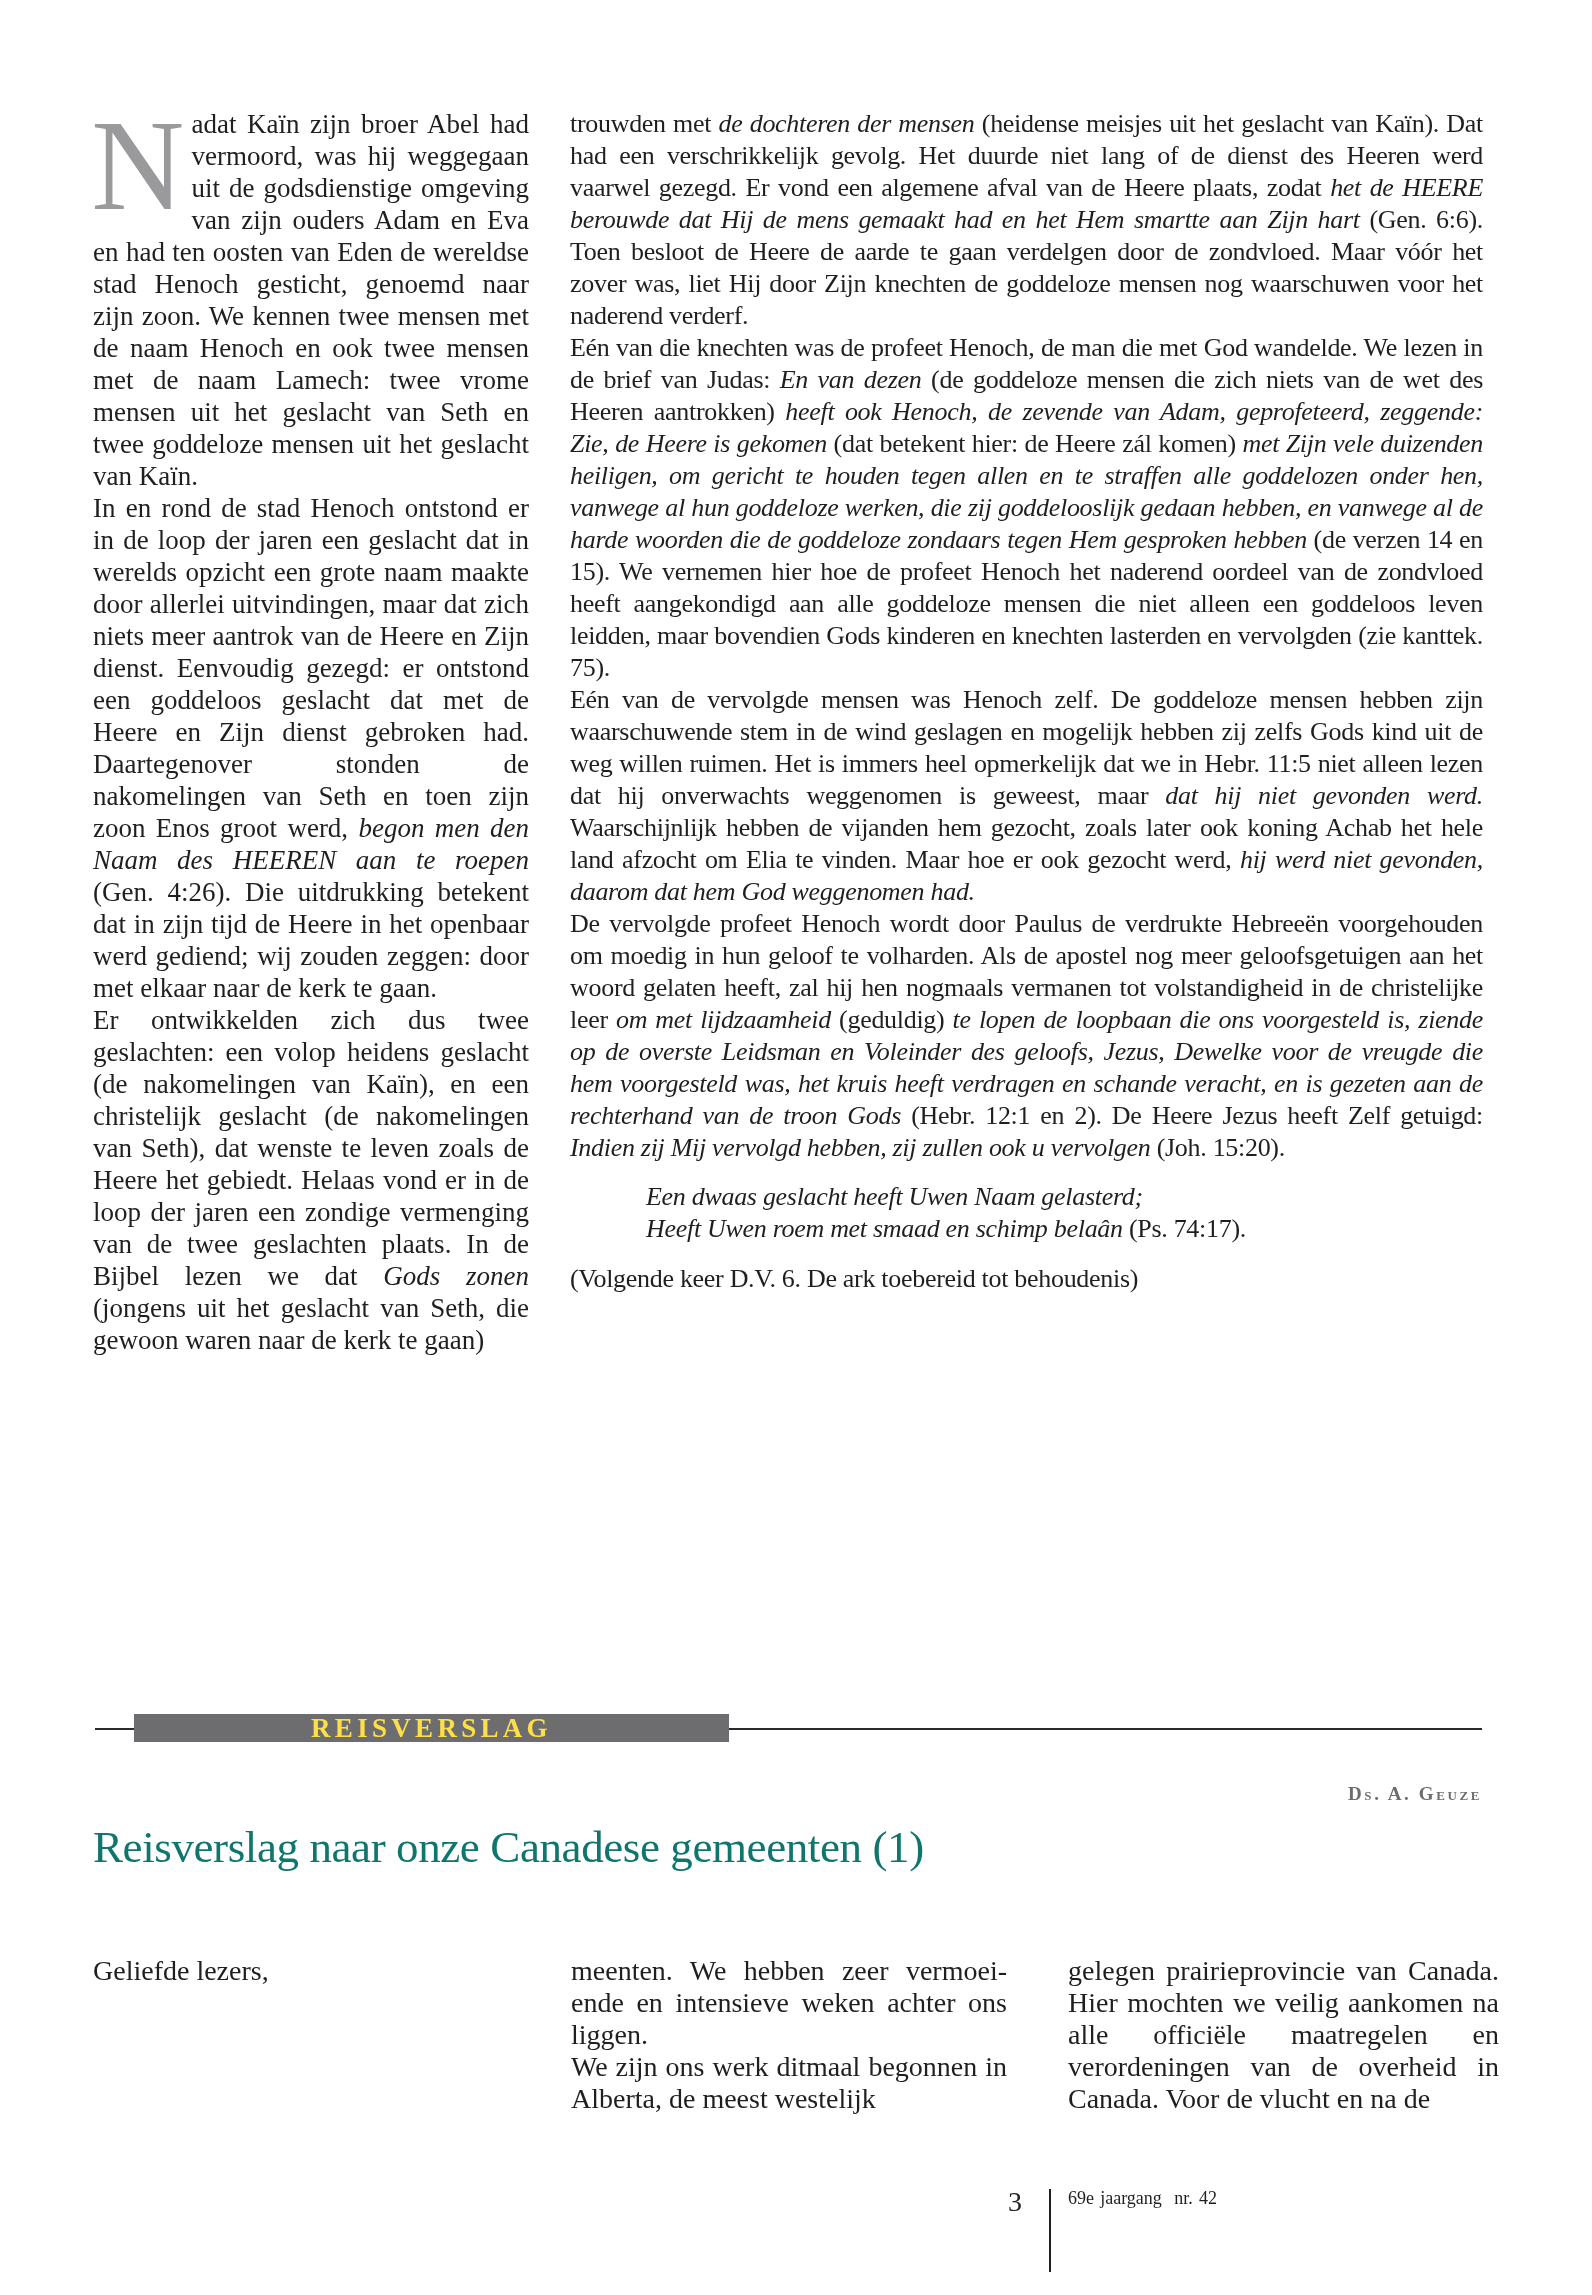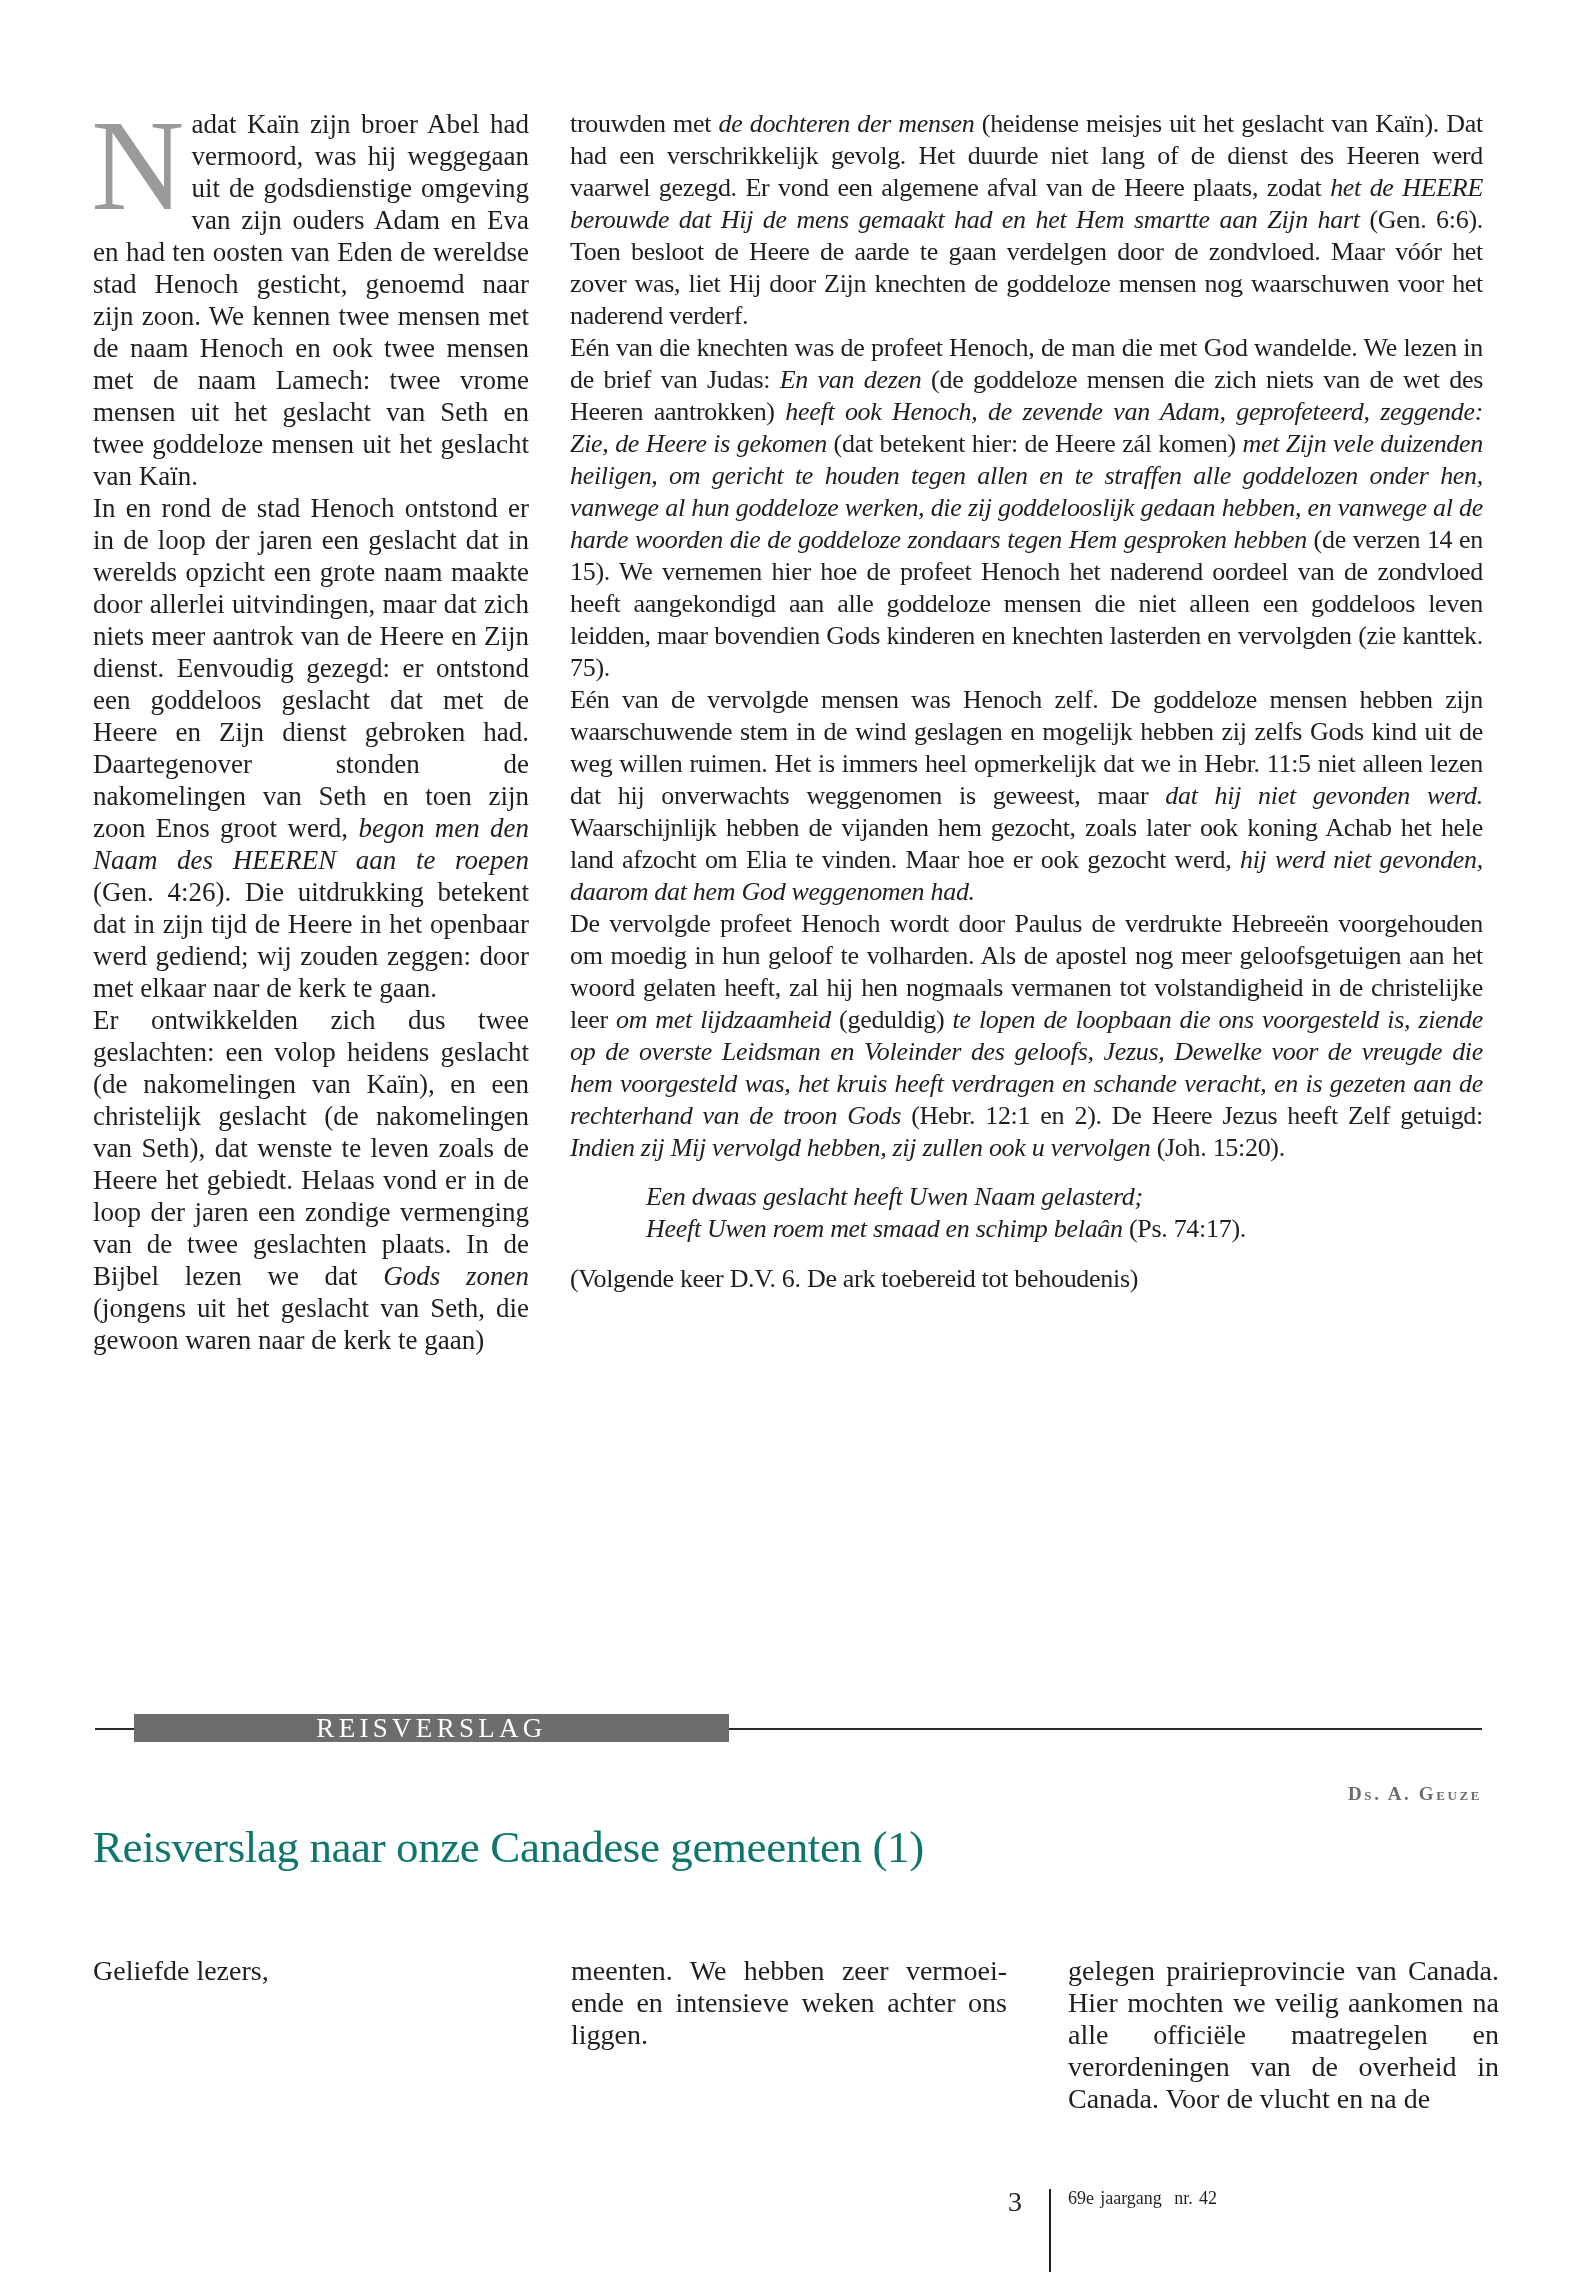--- a/index.html
+++ b/index.html
@@ -7,22 +7,22 @@
          font-family: "Liberation Serif", "DejaVu Serif", serif; color: #1f1f1f; }
   .col { position: absolute; font-size: 27px; line-height: 32px; }
   .col p { margin: 0; text-align: justify; hyphens: manual; }
   .col-left { left: 93px; top: 108px; width: 436px; }
   .col-right { left: 570px; top: 108px; width: 913px; font-size: 26px; letter-spacing: -0.3px; }
   .dropcap { float: left; font-size: 129px; line-height: 97px; color: #9a9a9c; margin: 8.6px 7px 0 -1.7px; height: 97px; font-family: "Liberation Serif", serif; }
   em { font-style: italic; }
   .verse { margin: 17.3px 0 17.3px 76px !important; text-align: left !important; }
   .verse span { display: block; }
   .section-rule { position: absolute; left: 95px; top: 1728px; width: 1387px; height: 1.7px; background: #2a2a2a; }
-  .section-banner { position: absolute; left: 134px; top: 1714px; width: 595px; height: 28px; background: #6d6d70; color: #ffffff;
-    font-family: "Liberation Serif", serif; font-weight: normal; font-size: 27px; letter-spacing: 4.3px; text-align: center; line-height: 28px; }
+  .section-banner { position: absolute; left: 134px; top: 1714px; width: 595px; height: 28px; background: #6d6d70; color: #fde047;
+    font-family: "Liberation Serif", serif; font-weight: bold; font-size: 27px; letter-spacing: 4.3px; text-align: center; line-height: 28px; }
   .author { position: absolute; right: 110px; top: 1749px; font-family: "Liberation Serif", serif; font-weight: bold; color: #6d6d70;
     font-size: 19px; letter-spacing: 2.6px; font-variant: small-caps; margin-top: 34px; }
   .article-title { position: absolute; left: 93px; top: 1821px; font-size: 45px; font-weight: normal; margin: 0; color: #0f766e; letter-spacing: -0.4px; }
   .col3 { position: absolute; top: 1955px; font-size: 28px; line-height: 32px; width: 436px; }
   .col3 p { margin: 0; text-align: justify; }
   .c3a { left: 93px; }
   .c3b { left: 571px; width: 436px; }
   .c3c { left: 1068px; width: 431px; }
   .footer-num { position: absolute; left: 1008px; top: 2186px; font-size: 28px; }
   .footer-rule { position: absolute; left: 1049px; top: 2189px; width: 1.7px; height: 83px; background: #1f1f1f; }
@@ -55,20 +55,21 @@
 <div class="section-banner">REISVERSLAG</div>
 <div class="author">Ds. A. Geuze</div>
 
 <h1 class="article-title">Reisverslag naar onze Canadese gemeenten (1)</h1>
 
 <div class="col3 c3a">
   <p style="text-align:left">Geliefde lezers,</p>
 </div>
 <div class="col3 c3b">
   <p>meenten. We hebben zeer vermoei­ende en intensieve weken achter ons liggen.</p>
+  <p>We zijn ons werk ditmaal begon­nen in Alberta, de meest westelijk</p>
 </div>
 <div class="col3 c3c">
   <p>gelegen prairieprovincie van Ca­nada. Hier mochten we veilig aan­komen na alle officiële maatregelen en verordeningen van de overheid in Canada. Voor de vlucht en na de</p>
 </div>
 
 <div class="footer-num">3</div>
 <div class="footer-rule"></div>
 <div class="footer-info">
   <span>69e jaargang</span>&nbsp;&nbsp;<span>nr. 42</span>
 </div>

